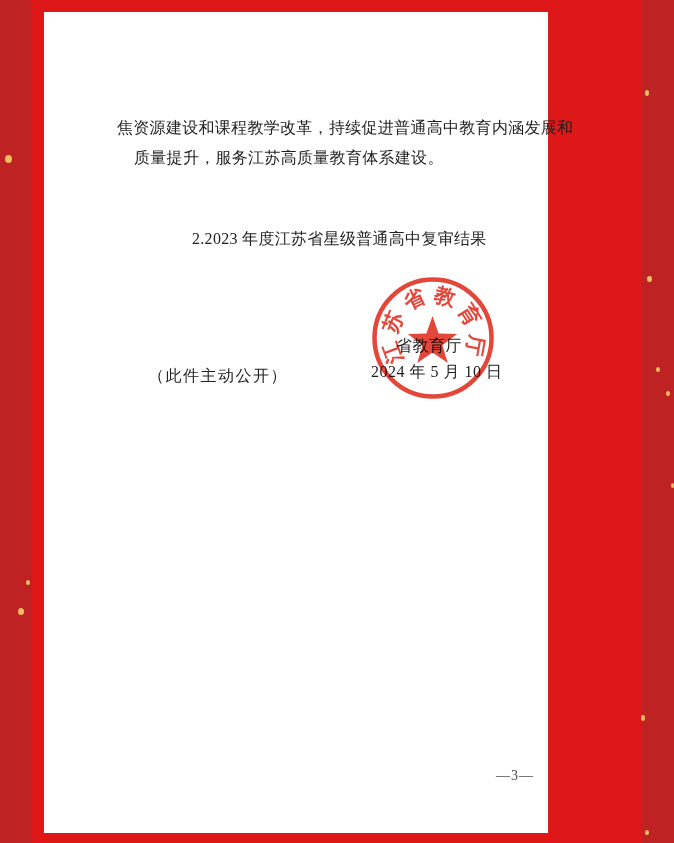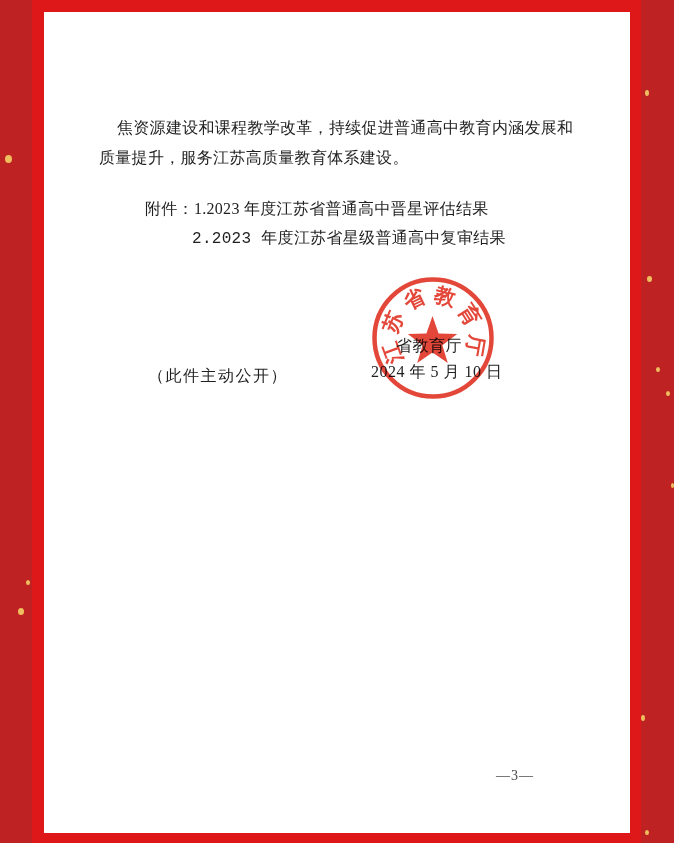--- a/index.html
+++ b/index.html
@@ -7,31 +7,31 @@
     width:674px;height:843px;position:relative;overflow:hidden;
     font-family:"Liberation Serif","DejaVu Serif",serif;
     background:var(--outer-red,#bf2222);
   }
   .canvas{position:absolute;inset:0;}
   .frame{
     position:absolute;top:0;bottom:0;left:32px;width:609px;
     background:var(--frame-red,#de1818);
   }
   .paper{
-    position:absolute;left:44px;top:12px;width:586px;height:821px;
+    position:absolute;left:44px;top:12px;width:504px;height:821px;
     background:var(--paper-white,#ffffff);
   }
   .txt{
     position:absolute;white-space:nowrap;line-height:1;
     color:var(--ink,#1f1f1f);font-size:16px;letter-spacing:0.3px;
   }
   .body-line-1{left:73px;top:108px;}
-  .body-line-2{left:55px;top:138px;}
+  .body-line-2{left:90px;top:138px;}
   .attach-1{left:101px;top:189px;}
-  .attach-2{left:148px;top:219px;font-family:Liberation Mono, monospace;}
+  .attach-2{left:148px;top:219px;}
   .issuer{left:352px;top:326px;letter-spacing:0.5px;}
   .issue-date{left:327px;top:352px;letter-spacing:0.5px;}
   .note{left:104px;top:356px;letter-spacing:1.5px;}
   .pagenum{left:452px;top:757px;font-size:14px;color:var(--pagenum-gray,#4a4a4a);letter-spacing:1px;}
   .seal{
     position:absolute;left:324px;top:261px;width:130px;height:130px;
     mix-blend-mode:multiply;opacity:0.94;
   }
   .seal circle{fill:none;stroke:var(--seal-red,#e23b2c);stroke-width:4.5px;}
   .seal polygon{fill:var(--seal-red,#e23b2c);}
@@ -47,21 +47,20 @@
 
 <div class="canvas">
   <div class="frame"></div>
 
   <div class="paper">
 
     <div class="txt body-line-1">焦资源建设和课程教学改革，持续促进普通高中教育内涵发展和</div>
 
     <div class="txt body-line-2">质量提升，服务江苏高质量教育体系建设。</div>
 
-    <div class="txt attach-1"><span>附件：</span><span>1.2023 年度江苏省普通高中晋星评估结果</span></div>
 
     <div class="txt attach-2">2.2023 年度江苏省星级普通高中复审结果</div>
 
     <div class="txt issuer">省教育厅</div>
 
     <div class="txt issue-date">2024 年 5 月 10 日</div>
 
     <svg class="seal" viewBox="0 0 130 130">
       <circle cx="65" cy="65" r="58.5"></circle>
       <polygon points="64.5,43 70.6,60.6 89.2,61 74.4,72.2 79.8,90 64.5,79.4 49.2,90 54.6,72.2 39.8,61 58.4,60.6"></polygon>

